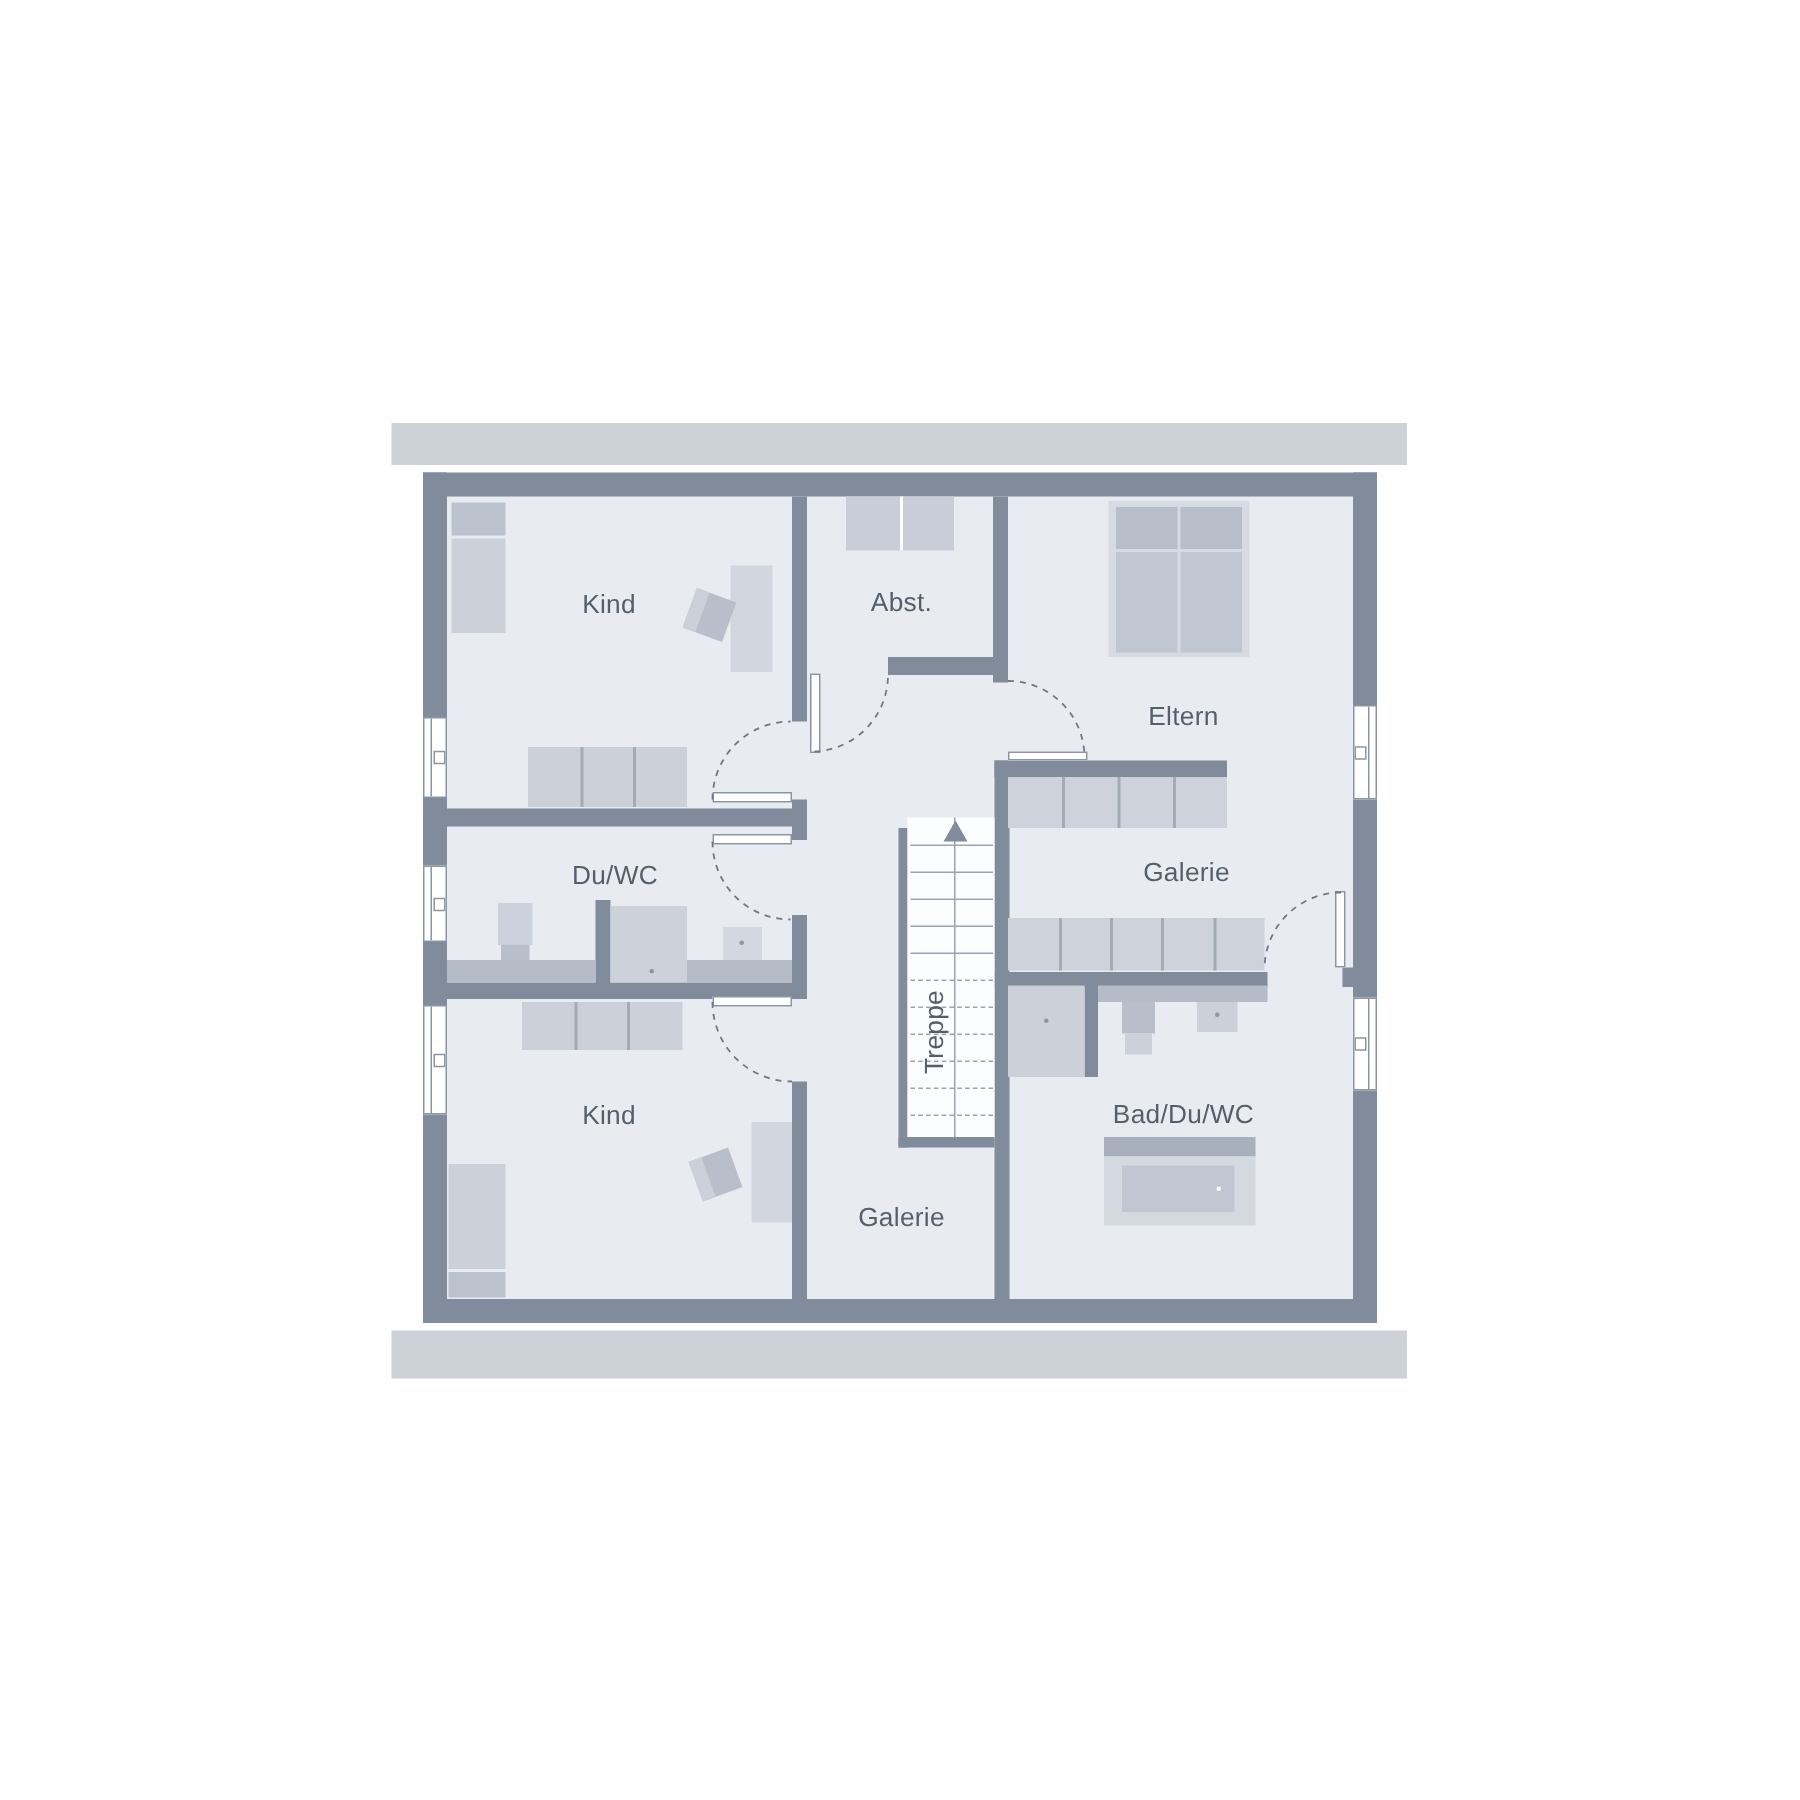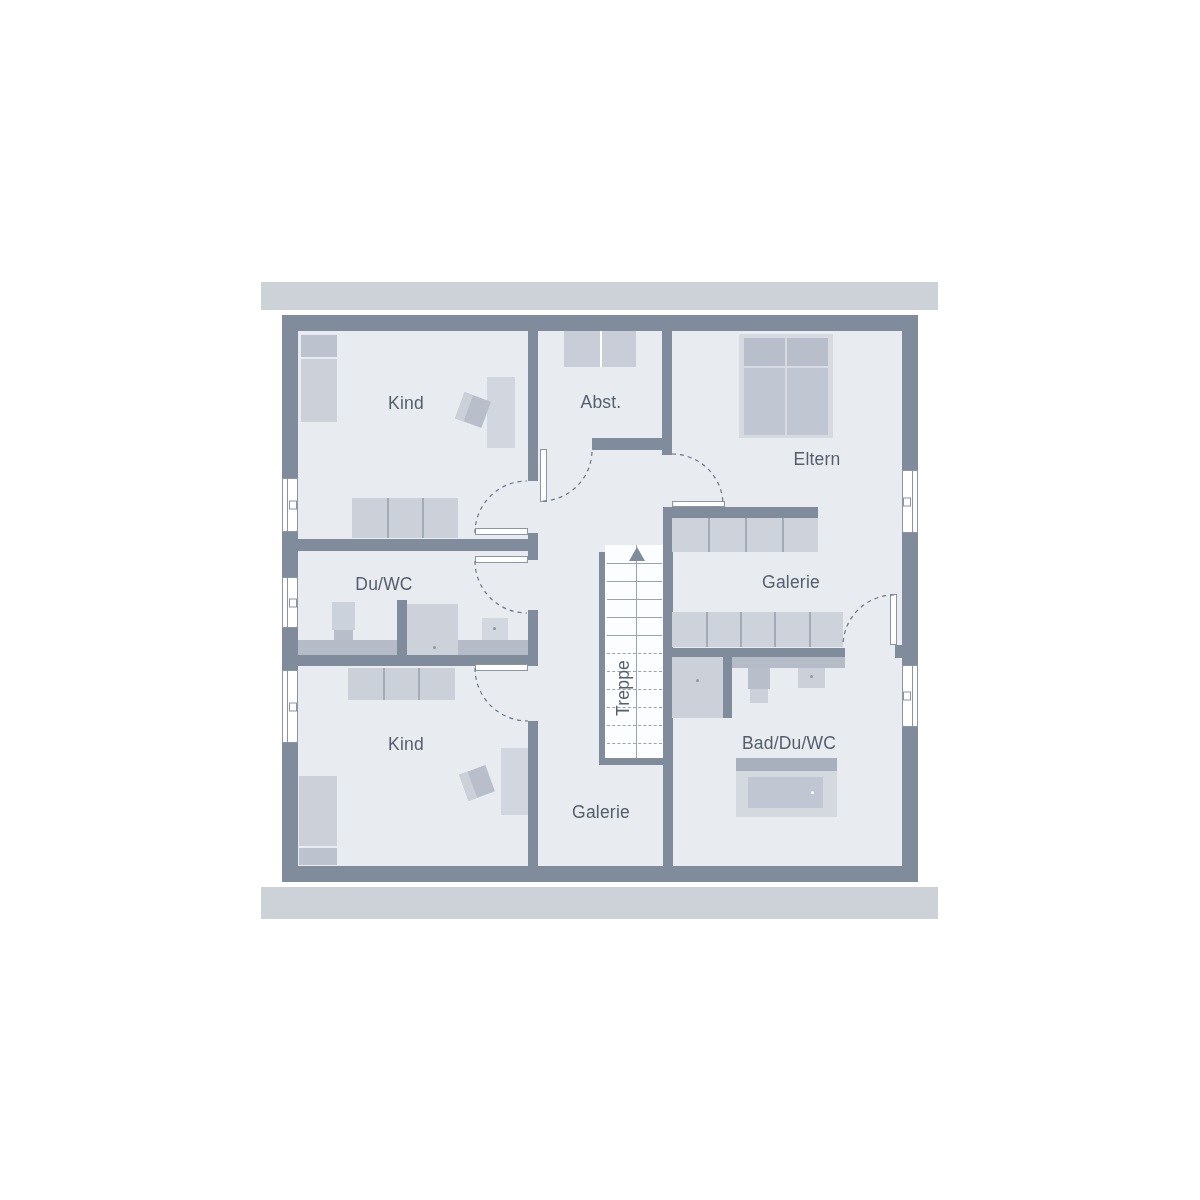--- a/index.html
+++ b/index.html
@@ -182,21 +182,21 @@
       <path d="M 543,501 A 51 51 0 0 0 592,450"></path>
       <path d="M 672,454 A 51 51 0 0 1 723,505"></path>
       <path d="M 475,561 A 52 52 0 0 0 527,613"></path>
       <path d="M 475,668 A 53 53 0 0 0 528,721"></path>
       <path d="M 894,595 A 51 51 0 0 0 843,646"></path>
     </g>
   </svg>
 
   <div class="lbl" style="left:406px;top:403px;">Kind</div>
   <div class="lbl" style="left:601px;top:402px;">Abst.</div>
-  <div class="lbl" style="left:789px;top:459px;margin-left:28px;">Eltern</div>
-  <div class="lbl" style="left:384px;top:584px;">Du/WC</div>
+  <div class="lbl" style="left:789px;top:478px;">Eltern</div>
+  <div class="lbl" style="left:410px;top:584px;">Du/WC</div>
   <div class="lbl" style="left:791px;top:582px;">Galerie</div>
   <div class="lbl" style="left:406px;top:744px;">Kind</div>
   <div class="lbl" style="left:789px;top:743px;">Bad/Du/WC</div>
   <div class="lbl" style="left:601px;top:812px;">Galerie</div>
   <div class="lbl rot" style="left:623px;top:688px;">Treppe</div>
 
 </div>
 
 </body></html>

